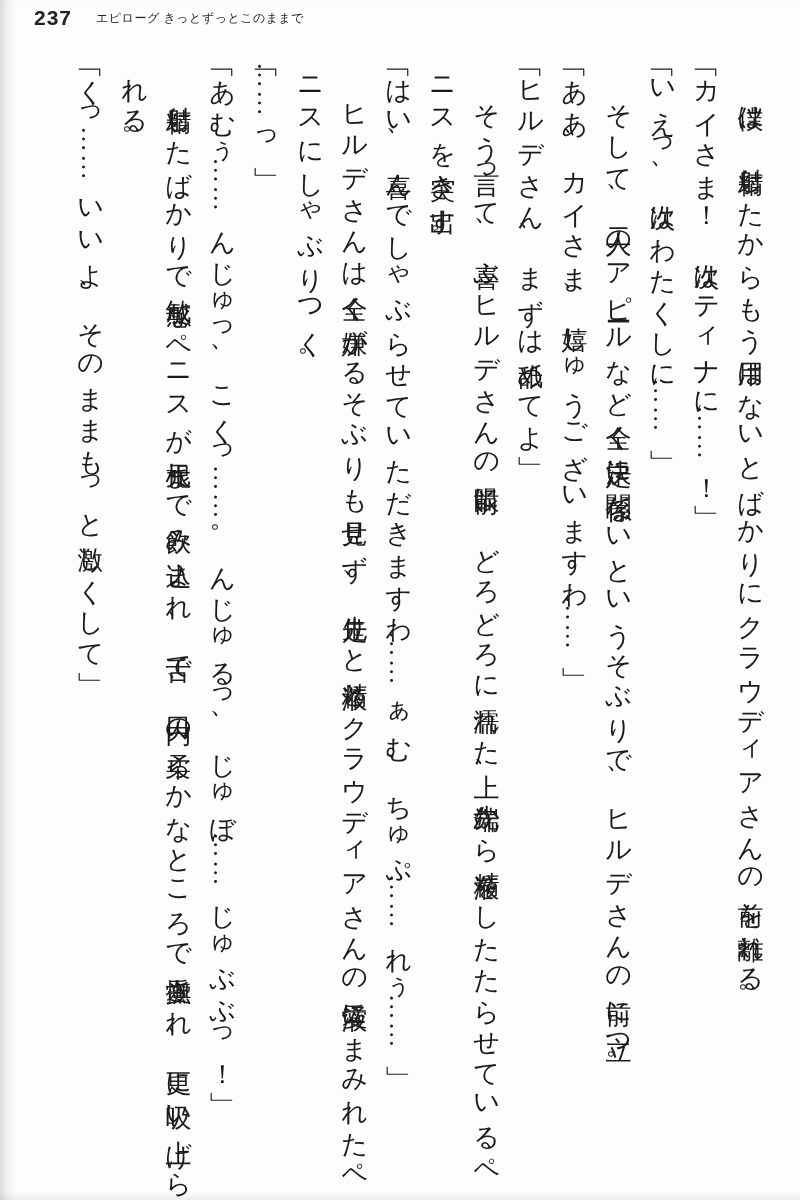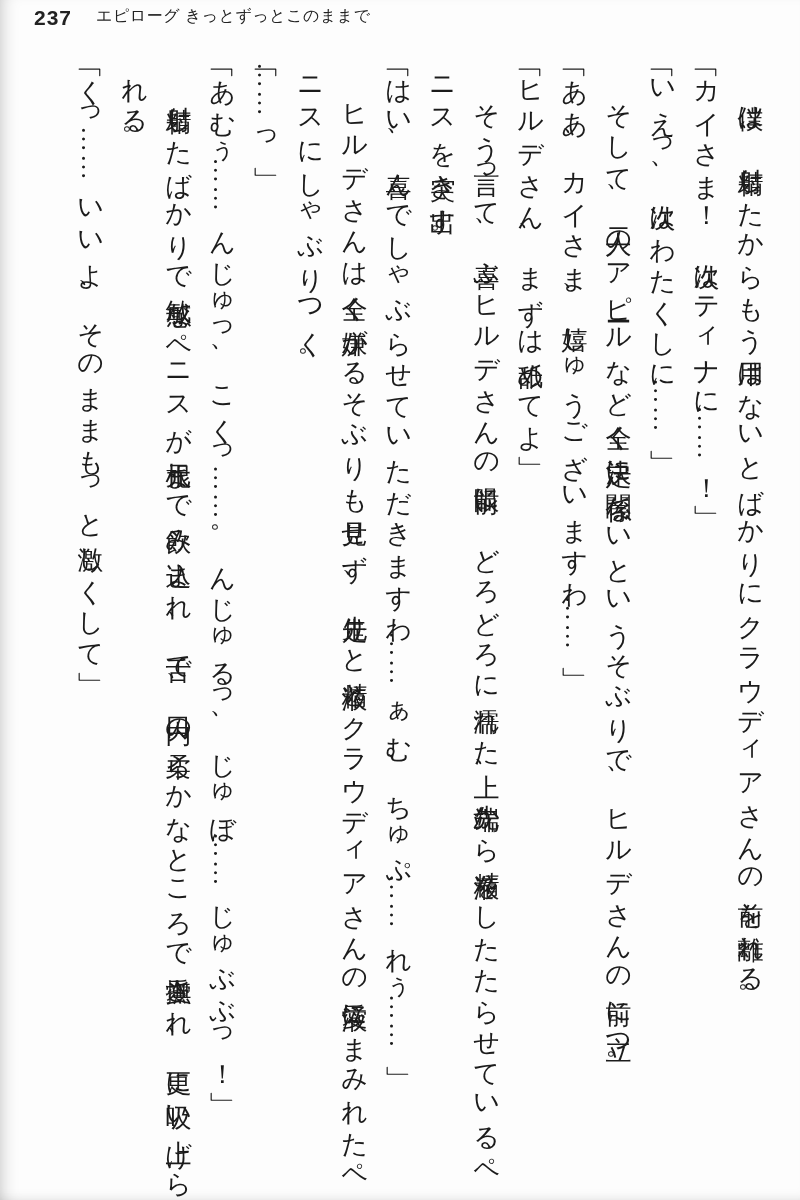--- a/index.html
+++ b/index.html
@@ -13,33 +13,33 @@
     width: 800px; height: 1200px;
     background: #fdfdfd;
     overflow: hidden;
     box-shadow: inset 14px 0 18px -14px rgba(0,0,0,0.25),
                 inset 0 -10px 14px -12px rgba(0,0,0,0.15);
   }
   .page-header {
     position: absolute;
     top: 6px; left: 34px;
     display: flex;
-    align-items: flex-start;
+    align-items: center;
     gap: 24px;
     font-family: "Liberation Sans", "DejaVu Sans", sans-serif;
     color: #222;
     white-space: nowrap;
   }
   .page-number {
     font-size: 21px;
     font-weight: 600;
     letter-spacing: 1px;
   }
   .chapter-title {
-    font-size: 16px;
+    font-size: 12px;
     letter-spacing: 0.5px;
   }
   .body-text {
     position: absolute;
     top: 60px; right: 28px;
     height: 1132px;
     writing-mode: vertical-rl;
     text-orientation: mixed;
     font-size: 26px;
     line-height: 44px;

